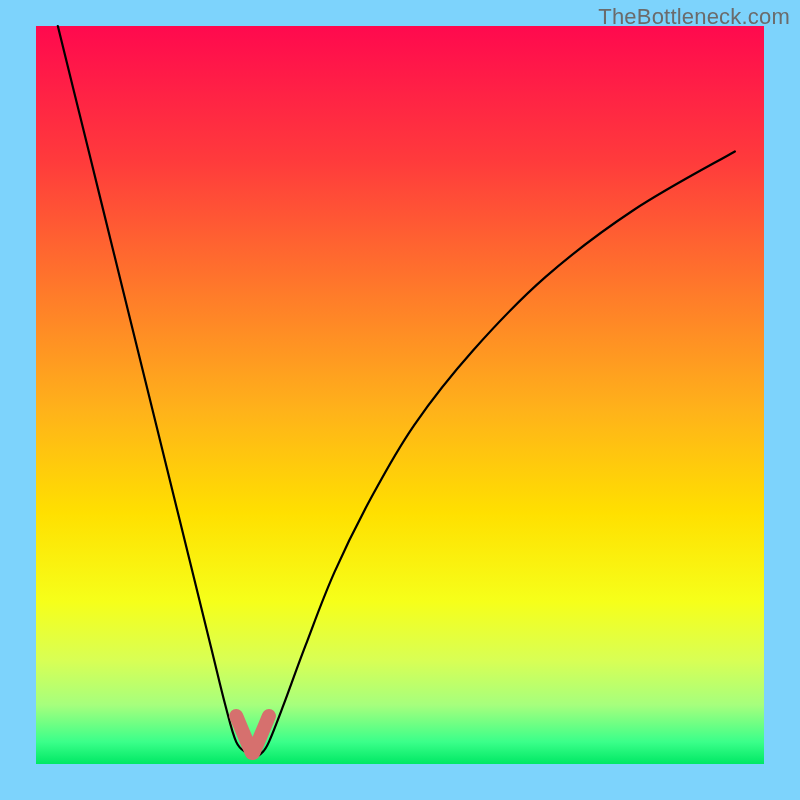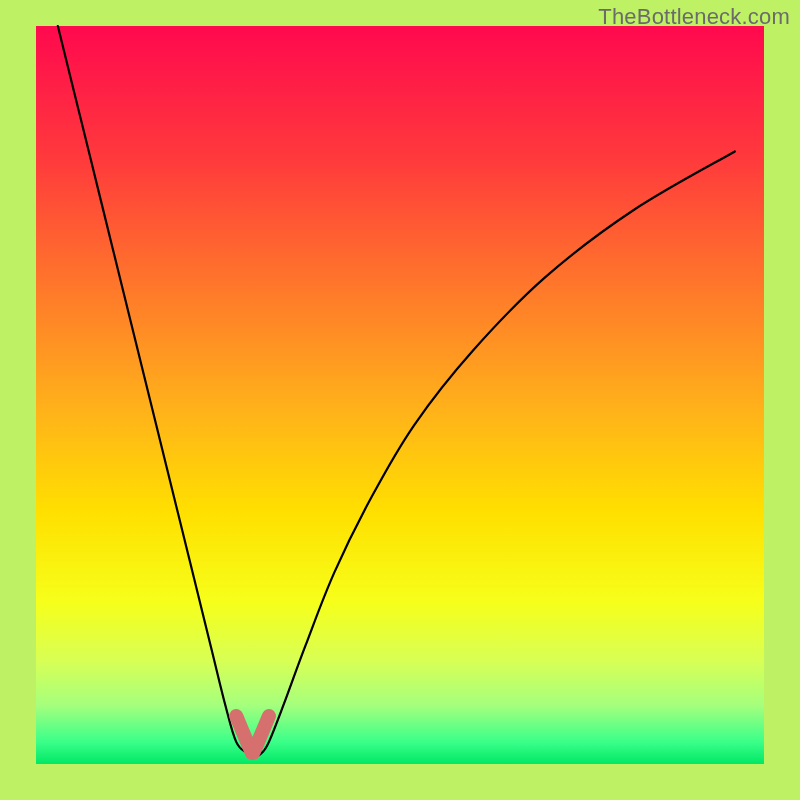--- a/index.html
+++ b/index.html
@@ -10,21 +10,21 @@
     background: #000;
     overflow: hidden;
     font-family: Arial, Helvetica, sans-serif;
   }
   .frame {
     position: absolute;
     left: 0;
     top: 0;
     width: 800px;
     height: 800px;
-    background: #bef264;
+    background: #7dd3fc;
   }
   .watermark {
     position: absolute;
     top: 4px;
     right: 10px;
     color: #6b6b6b;
     font-size: 22px;
     letter-spacing: 0.2px;
     font-weight: 400;
   }

